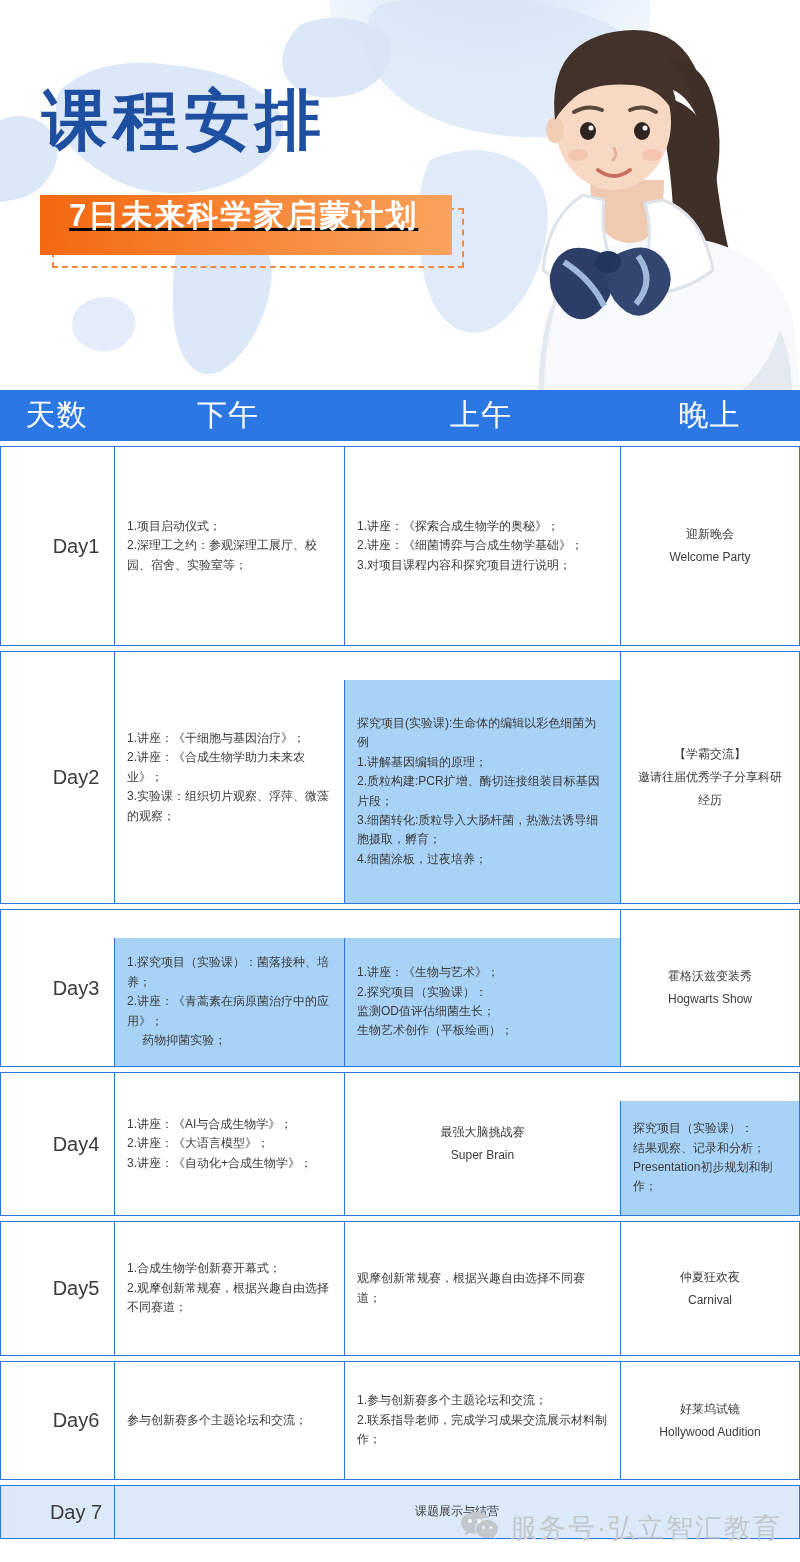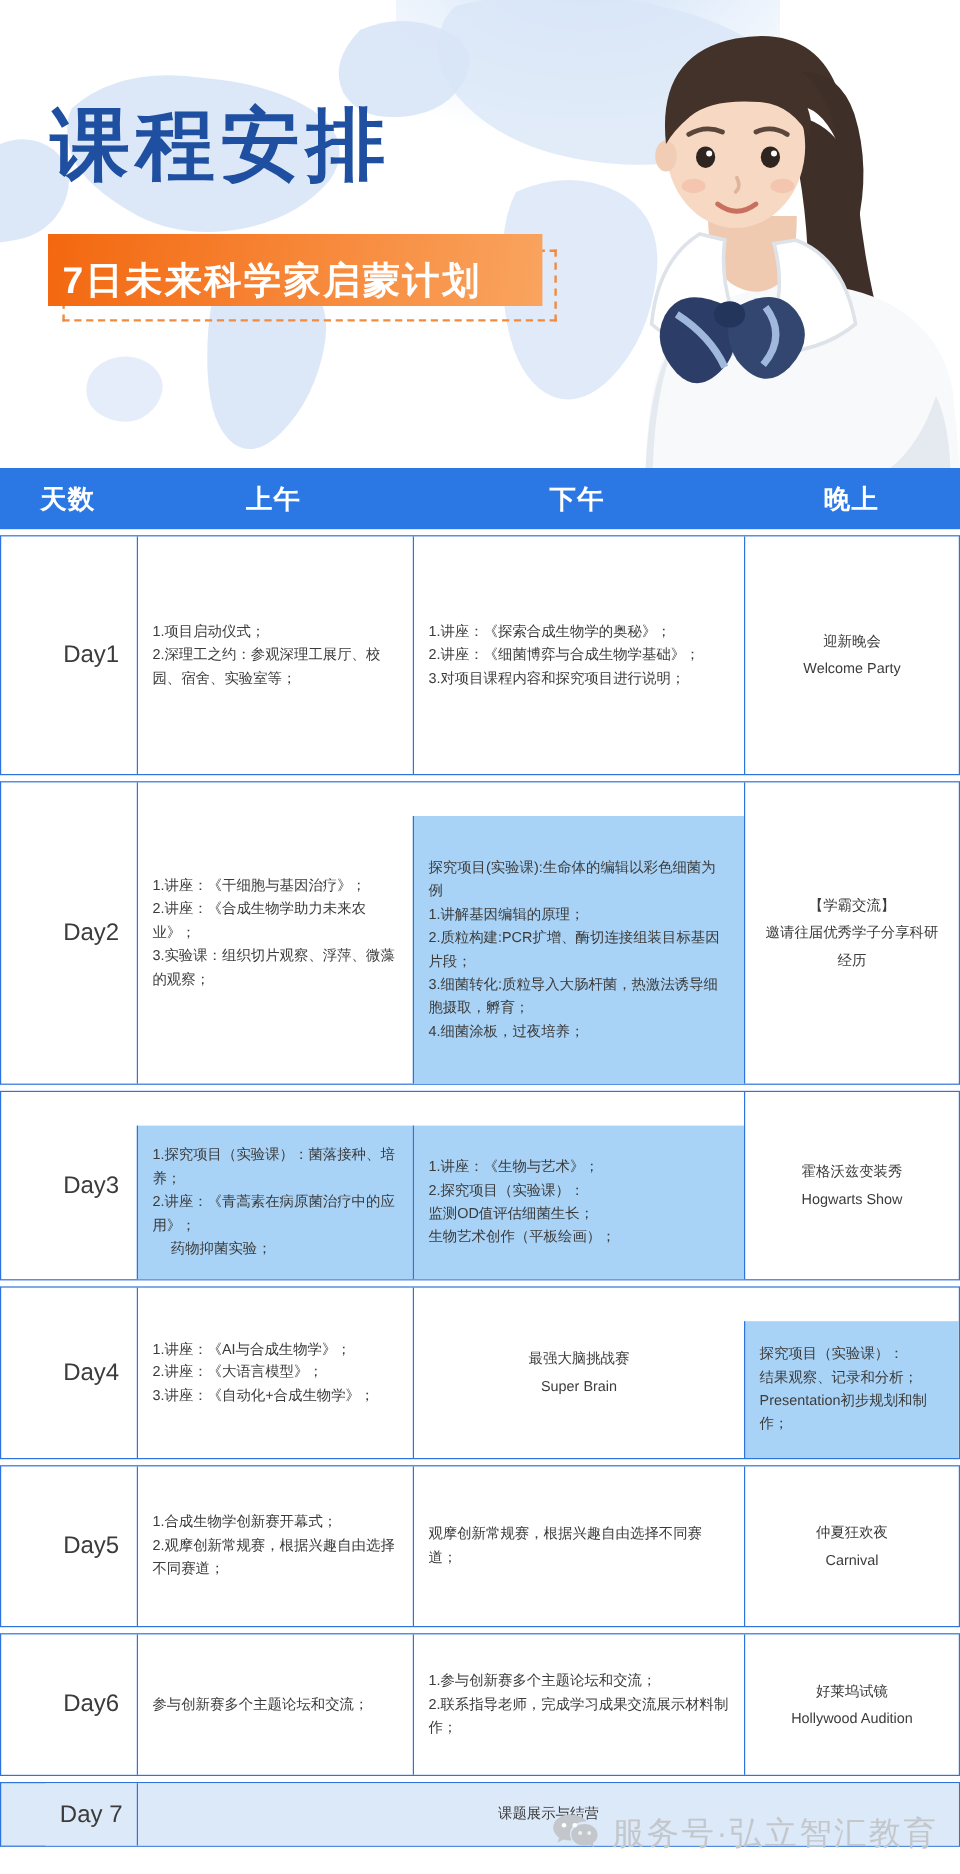--- a/index.html
+++ b/index.html
@@ -16,27 +16,27 @@
   .page{position:relative;width:800px;height:1562px;margin:0 auto;background:#fff;overflow:hidden;}
 
   
   .hero{position:relative;width:800px;height:390px;background:#fff;overflow:hidden;}
   .map{position:absolute;left:0;top:0;width:800px;height:390px;}
   .portrait{position:absolute;right:0;top:0;width:272px;height:390px;}
   .hero-title{position:absolute;left:42px;top:76px;font-size:66px;font-weight:900;color:var(--navy);letter-spacing:5px;}
   .banner-dash{position:absolute;left:52px;top:208px;width:412px;height:60px;border:2px dashed #F28B3F;}
   .banner{position:absolute;left:40px;top:195px;width:412px;height:60px;
     background:linear-gradient(100deg,#F3670F 0%,#F7893B 55%,#F9A45F 100%);
-    display:flex;align-items:flex-end;padding-left:12px;}
+    display:flex;align-items:flex-start;padding-left:29px;text-decoration:underline;}
   .banner span{color:#fff;font-size:31px;font-weight:700;letter-spacing:2px;}
 
   
   .schedule{position:relative;width:800px;}
   .thead{display:grid;grid-template-columns:113px 230px 276px 1fr;height:51px;background:var(--blue);}
-  .thead .hcell{display:flex;align-items:center;justify-content:center;color:#fff;font-size:22px;font-weight:700;letter-spacing:1px;}
+  .thead .hcell{display:flex;align-items:center;justify-content:center;color:#fff;font-size:30px;font-weight:400;letter-spacing:1px;}
   .row{display:grid;grid-template-columns:113px 230px 276px 1fr;border:1.5px solid var(--line);margin-top:5px;background:#fff;}
   .row7{grid-template-columns:113px 1fr;background:var(--day7);}
   .cell{border-left:1.5px solid var(--line);padding:10px 12px;display:flex;align-items:center;
     color:var(--text);font-size:12px;line-height:1.62;white-space:pre-line;}
   .cell:first-child{border-left:none;margin-left:37px;}
   .day{justify-content:center;font-size:20px;font-weight:500;white-space:nowrap;}
   .even{justify-content:center;text-align:center;line-height:1.9;}
   .center{justify-content:center;text-align:center;}
   .hl{background:var(--hl);margin-top:28px;}
   .r1{min-height:200px}.r2{min-height:253px}.r3{min-height:158px}.r4{min-height:144px}
@@ -120,22 +120,22 @@
     <h1 class="hero-title">课程安排</h1>
     <div class="banner-dash"></div>
     <div class="banner">
       <span>7日未来科学家启蒙计划</span>
     </div>
   </div>
 
   <div class="schedule">
     <div class="thead">
       <div class="hcell">天数</div>
+      <div class="hcell">下午</div>
       <div class="hcell">上午</div>
-      <div class="hcell">下午</div>
       <div class="hcell">晚上</div>
     </div>
 
     <div class="row r1">
       <div class="cell day">Day1</div>
       <div class="cell">1.项目启动仪式；
 2.深理工之约：参观深理工展厅、校园、宿舍、实验室等；</div>
       <div class="cell">1.讲座：《探索合成生物学的奥秘》；
 2.讲座：《细菌博弈与合成生物学基础》；
 3.对项目课程内容和探究项目进行说明；</div>

